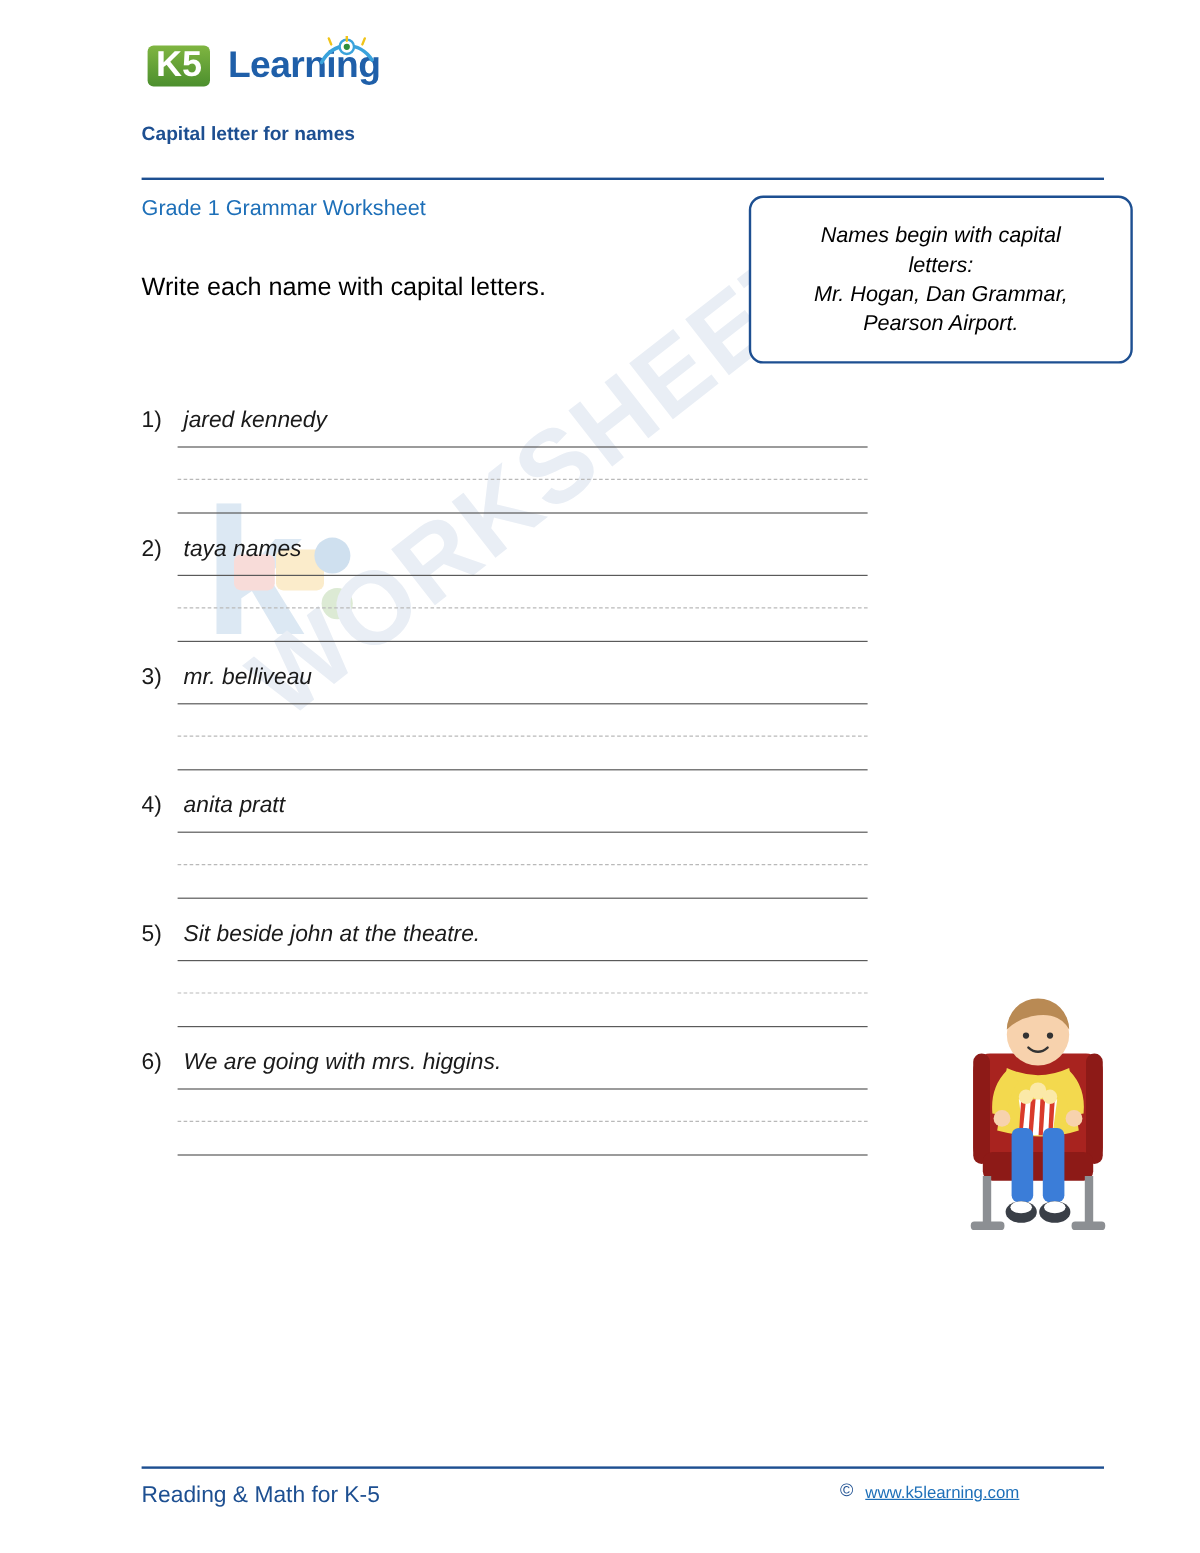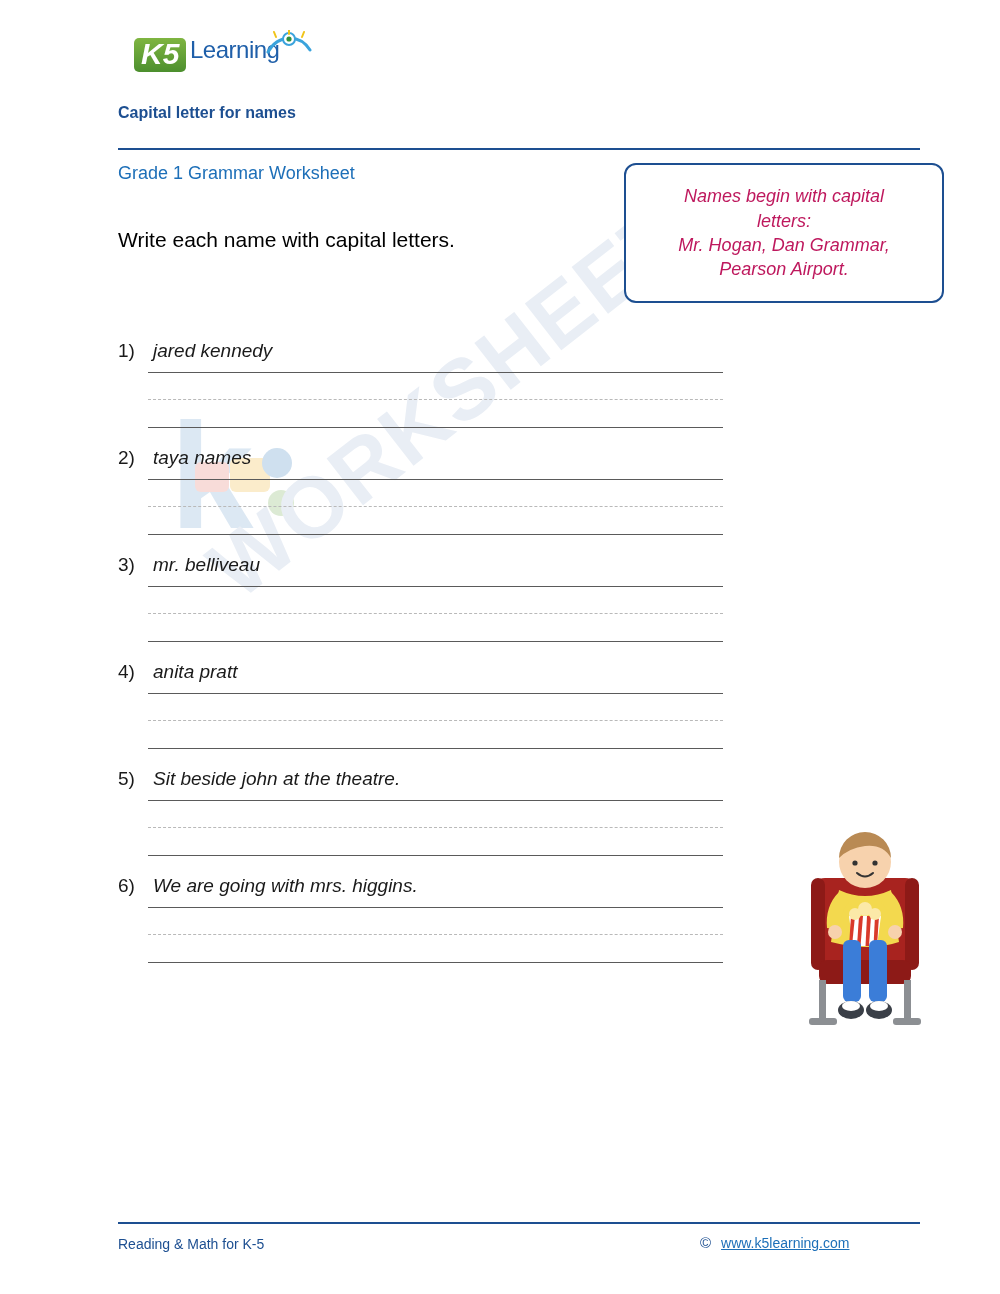--- a/index.html
+++ b/index.html
@@ -96,39 +96,38 @@
   
   .logo {
     position: absolute;
     left: 118px;
     top: 30px;
     width: 230px;
     height: 52px;
   }
   .logo-k5 {
     position: absolute;
-    left: 16px;
+    left: 5px;
     top: 8px;
     background: linear-gradient(#7fb541, #4c8f2e);
     color: #ffffff;
     font-weight: bold;
     font-size: 30px;
     padding: 1px 7px 3px 7px;
     border-radius: 5px;
     letter-spacing: 0px;
     line-height: 1;
     font-family: "Liberation Sans", sans-serif;
-    font-style: italic;
   }
   .logo-word {
     position: absolute;
     left: 72px;
     top: 8px;
-    font-size: 24px;
-    font-weight: normal;
+    font-size: 31px;
+    font-weight: bold;
     color: #1f5fa9;
     line-height: 1;
     letter-spacing: -0.5px;
   }
   .logo-swoosh {
     position: absolute;
     left: 148px;
     top: 0px;
     width: 46px;
     height: 30px;
@@ -177,21 +176,21 @@
     border: 2px solid #1d4f91;
     border-radius: 12px;
     box-sizing: border-box;
     display: flex;
     align-items: center;
     justify-content: center;
     background: #ffffff;
   }
   .hintbox-inner {
     text-align: center;
-    color: #be185d;
+    color: #000000;
     font-style: italic;
     font-size: 18px;
     line-height: 1.35;
     padding: 0 14px;
   }
 
   
   .questions {
     position: absolute;
     left: 118px;
@@ -253,21 +252,21 @@
     left: 118px;
     top: 1222px;
     width: 802px;
     height: 2px;
     background: #1d4f91;
   }
   .footer-left {
     position: absolute;
     left: 118px;
     top: 1236px;
-    font-size: 14px;
+    font-size: 19px;
     color: #1d4f91;
   }
   .footer-right {
     position: absolute;
     left: 700px;
     top: 1234px;
     font-size: 14px;
     color: #1d4f91;
     display: flex;
     gap: 10px;

